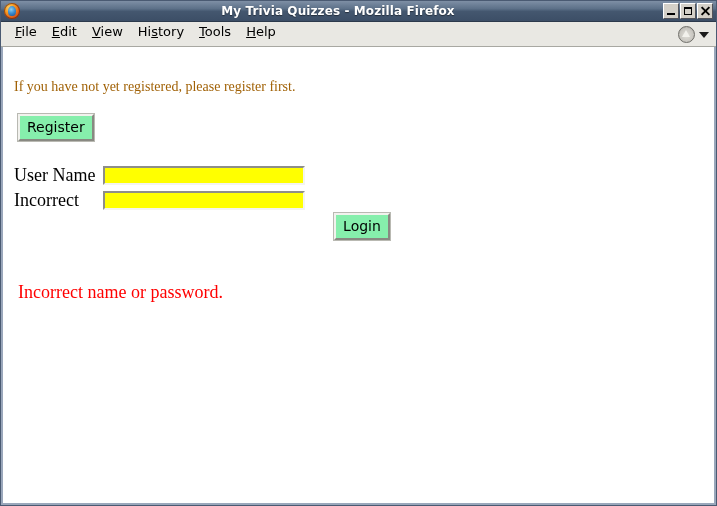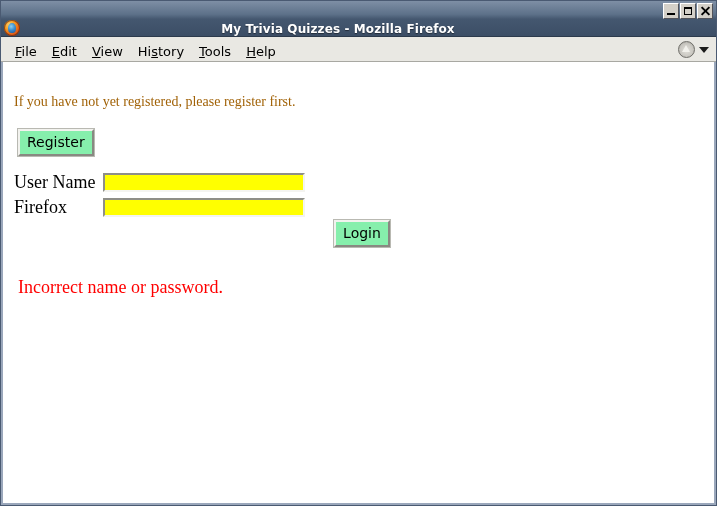--- a/index.html
+++ b/index.html
@@ -23,31 +23,31 @@
     height: 506px;
     box-sizing: border-box;
     background: #b7c3d4;
     border: 1px solid #4a5a72;
     display: flex;
     flex-direction: column;
   }
 
   
   #titlebar {
-    height: 36px;
+    height: 21px;
     min-height: 21px;
     box-sizing: border-box;
     background: linear-gradient(to bottom,
         #7e8fa5 0%,
         #5d7189 38%,
         #44576f 52%,
         #3c4e66 100%);
     border-bottom: 1px solid #2c3a4c;
     display: flex;
-    align-items: flex-end;
+    align-items: center;
     padding: 0 2px 0 3px;
     position: relative;
   }
   #app-icon {
     width: 16px; height: 16px;
     flex: 0 0 16px;
     position: relative;
     border-radius: 50%;
     background: radial-gradient(circle at 34% 30%, #ffd36b 0%, #f79a22 34%, #e2621a 62%, #a93510 100%);
     box-shadow: inset 0 0 0 1px rgba(90,30,5,.6);
@@ -120,21 +120,21 @@
   .win-btn.close::after  { transform: rotate(-45deg); }
 
   
   #menubar {
     height: 25px;
     min-height: 25px;
     box-sizing: border-box;
     background: #e9e8e3;
     border-bottom: 1px solid #a8a8a2;
     display: flex;
-    align-items: flex-end;
+    align-items: flex-start;
     padding-left: 7px;
     position: relative;
   }
   .menu-item {
     font-family: "DejaVu Sans", sans-serif;
     font-size: 13px;
     color: #000000;
     padding: 2px 8px 2px 7px;
     cursor: default;
     white-space: nowrap;
@@ -221,21 +221,21 @@
     outline: 1px solid #b9b9b2;
     outline-offset: 0;
     cursor: pointer;
     user-select: none;
   }
   #register-row { margin-top: 19px; margin-left: 4px; }
   #login-row    { margin-top: 0;  margin-left: 4px; text-align: center; }
 
   
   #login-form {
-    margin-top: 14px;
+    margin-top: 22px;
     border-collapse: collapse;
   }
   #login-form td {
     padding: 0;
     vertical-align: middle;
   }
   .field-label {
     font-family: "Liberation Serif", serif;
     font-size: 18px;
     color: #000000;
@@ -256,21 +256,21 @@
     color: #000000;
     padding: 0 2px;
     margin: 3px 0;
     outline: none;
   }
 
   #error-text {
     font-family: "Liberation Serif", serif;
     font-size: 18px;
     color: #ff0000;
-    margin: 30px 0 0 4px;
+    margin: 42px 0 0 4px;
   }
 </style>
 </head>
 <body>
 
 <div id="window">
 
   <div id="titlebar">
     <div id="app-icon"></div>
     <div id="title-text">My Trivia Quizzes - Mozilla Firefox</div>
@@ -306,21 +306,21 @@
 
       <table id="login-form">
         <tbody>
             <tr>
           <td class="field-label">User Name</td>
           <td>
             <input class="text-input" type="text" value="" style="">
           </td>
         </tr>
         <tr>
-          <td class="field-label">Firefox</td>
+          <td class="field-label">Incorrect</td>
           <td>
             <input class="text-input" type="password" value="" style="">
           </td>
         </tr>
       </tbody>
         </table>
 
       <div id="login-row">
         <span class="yellow-button">Login</span>
       </div>

